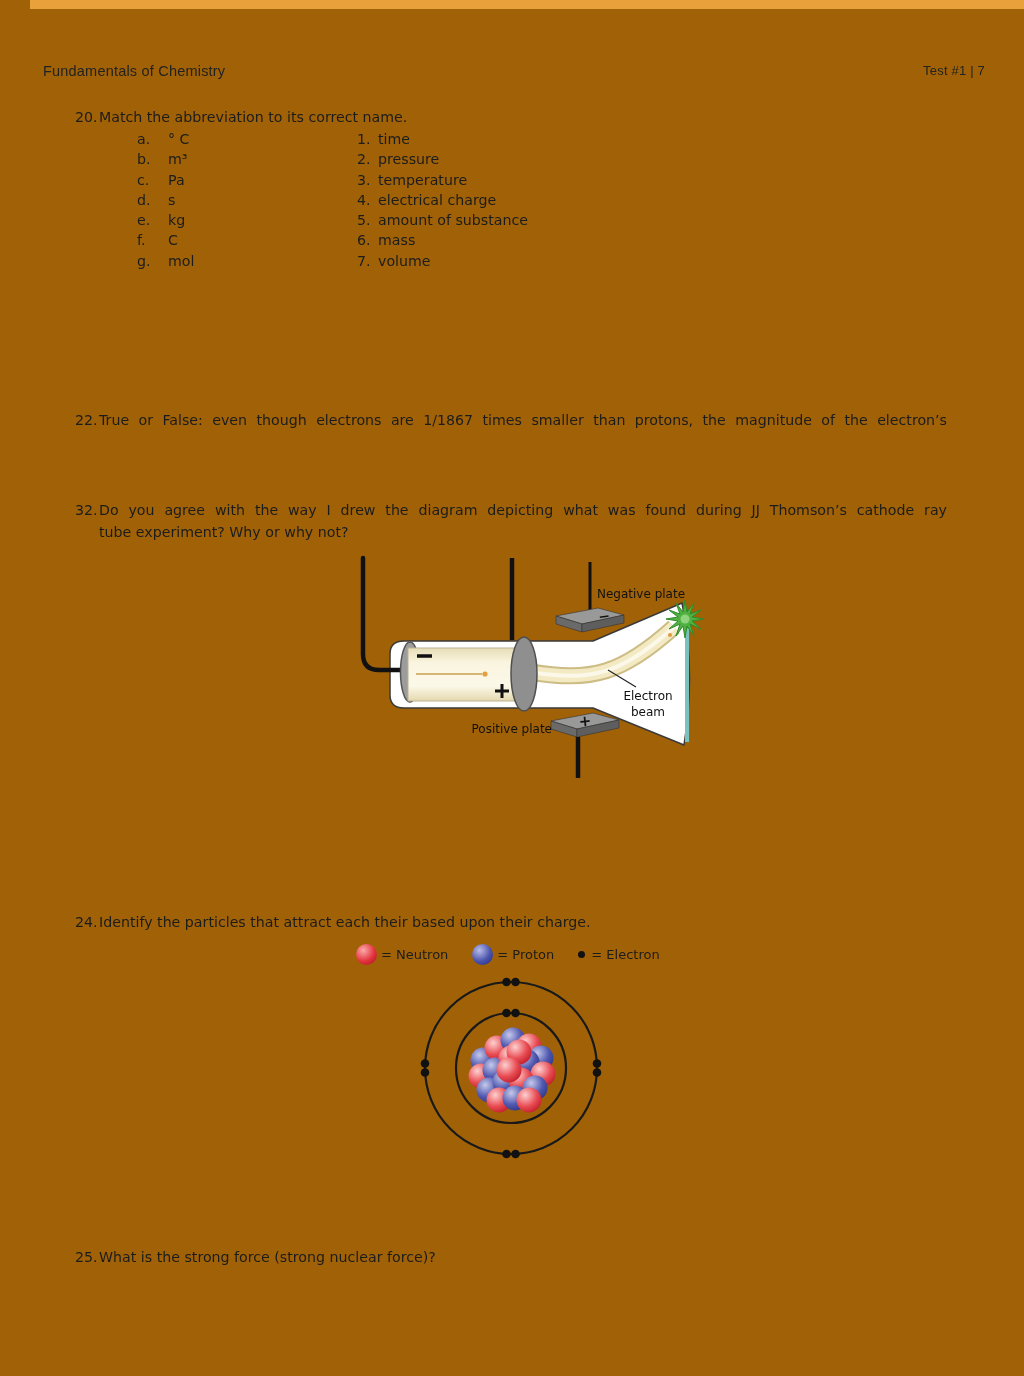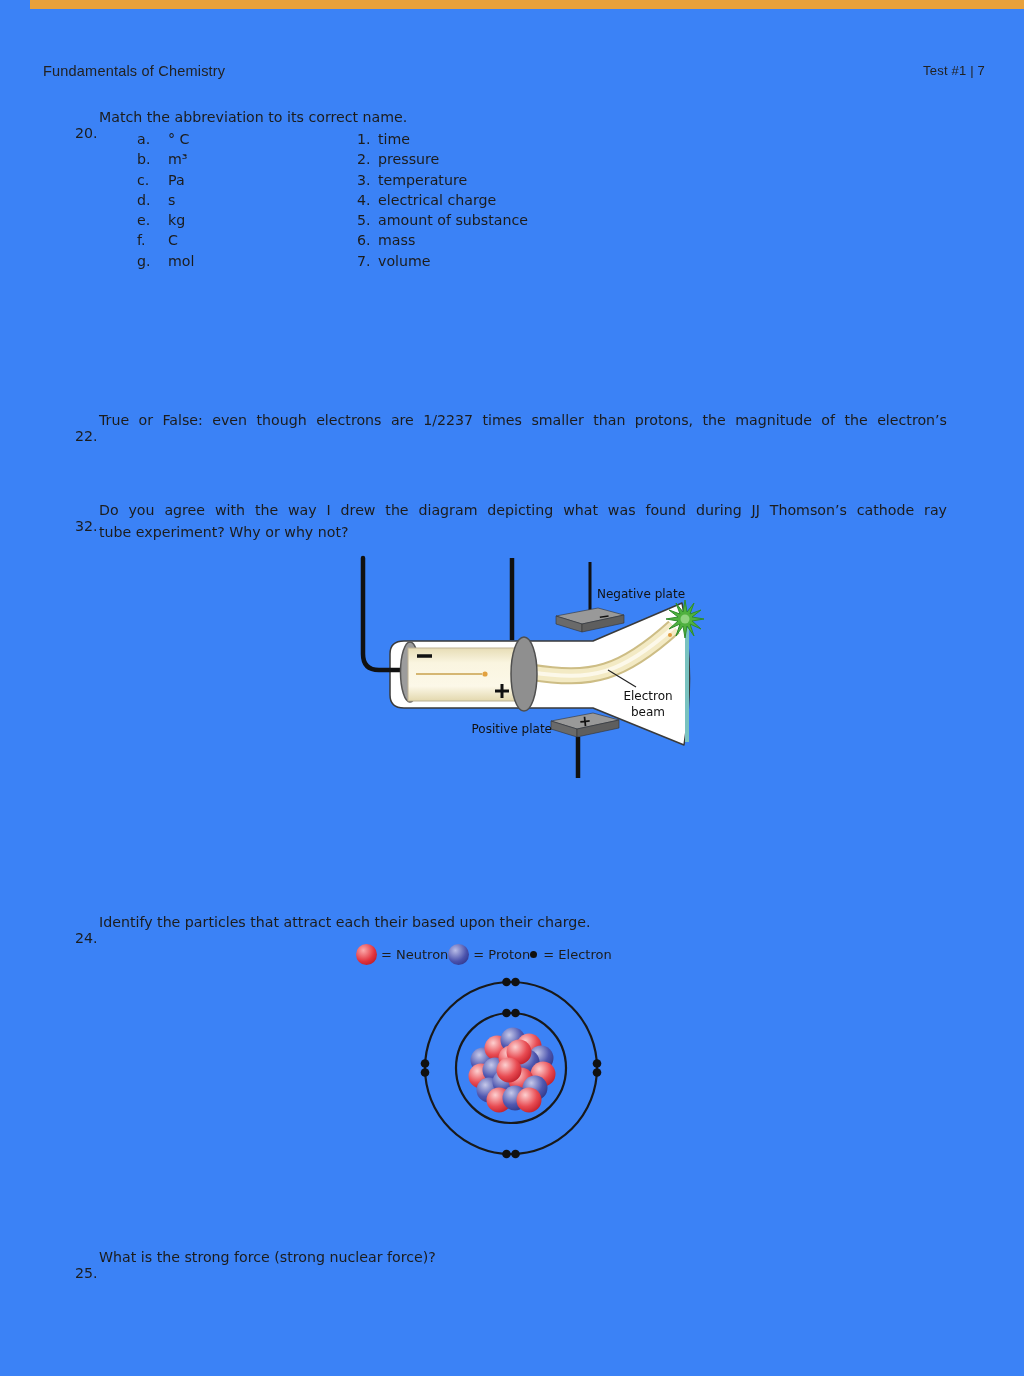--- a/index.html
+++ b/index.html
@@ -1,35 +1,35 @@
 <!DOCTYPE html>
 <html><head>
 <meta charset="utf-8">
 <style>
   html,body{margin:0;padding:0;background:#ffffff;}
   .page{
-    position:relative;width:1024px;height:1376px;background:#3b82f6;
+    position:relative;width:1024px;height:1376px;background:#a16207;
     font-family:"DejaVu Sans","Liberation Sans",sans-serif;color:#1c1c1c;overflow:hidden;
   }
   .accent-bar{position:absolute;top:0;left:30px;right:0;height:9px;}
   .hdr-left{position:absolute;top:63px;left:43px;font-family:"Liberation Sans",sans-serif;
     font-size:14.5px;letter-spacing:.2px;color:#222;}
   .hdr-right{position:absolute;top:63px;right:39px;font-family:"Liberation Sans",sans-serif;
     font-size:13px;letter-spacing:.2px;color:#222;}
   .q{position:absolute;left:75px;font-size:14.2px;line-height:21.5px;}
-  .q .qnum{position:absolute;left:0;top:0;margin-top:16px;}
+  .q .qnum{position:absolute;left:0;top:0;}
   .q .qbody{margin-left:24px;width:848px;}
   .jline{display:block;text-align:justify;text-align-last:justify;}
   .jlast{display:block;}
   .match-list{position:absolute;left:137px;top:129px;font-size:14.2px;}
   .m-row{display:flex;height:20.3px;line-height:20.3px;}
   .m-letter{width:31px;}
   .m-abbr{width:189px;}
   .m-num{width:21px;}
-  .legend{position:absolute;left:356px;top:944px;display:flex;align-items:center;
+  .legend{position:absolute;left:356px;top:944px;display:flex;align-items:center;gap:24px;
     font-size:13px;}
   .legend-item{display:flex;align-items:center;gap:4px;}
   .sphere{width:21px;height:21px;border-radius:50%;display:inline-block;}
   .sphere.red{background:radial-gradient(circle at 35% 30%, #fcaaaa 0%, #e2333d 55%, #a30f1b 100%);}
   .sphere.blue{background:radial-gradient(circle at 35% 30%, #b9bde8 0%, #4a52ac 55%, #1f2679 100%);}
   .edot{width:7px;height:7px;border-radius:50%;background:#111;display:inline-block;margin-right:2px;}
   svg{position:absolute;}
   svg text{font-family:"DejaVu Sans","Liberation Sans",sans-serif;}
 </style>
 </head>
@@ -88,21 +88,21 @@
         <span class="m-abbr">mol</span>
         <span class="m-num">7.</span>
         <span class="m-name">volume</span>
       </div>
   </div>
 
 
   <div class="q" style="top:410px;">
     <span class="qnum">22.</span>
     <div class="qbody">
-      <span class="jline">True or False: even though electrons are 1/2237 times smaller than protons, the magnitude of the electron’s</span>
+      <span class="jline">True or False: even though electrons are 1/1867 times smaller than protons, the magnitude of the electron’s</span>
     </div>
   </div>
 
   <div class="q" style="top:500px;">
     <span class="qnum">32.</span>
     <div class="qbody">
       <span class="jline">Do you agree with the way I drew the diagram depicting what was found during JJ Thomson’s cathode ray</span>
       <span class="jlast">tube experiment? Why or why not?</span>
     </div>
   </div>

